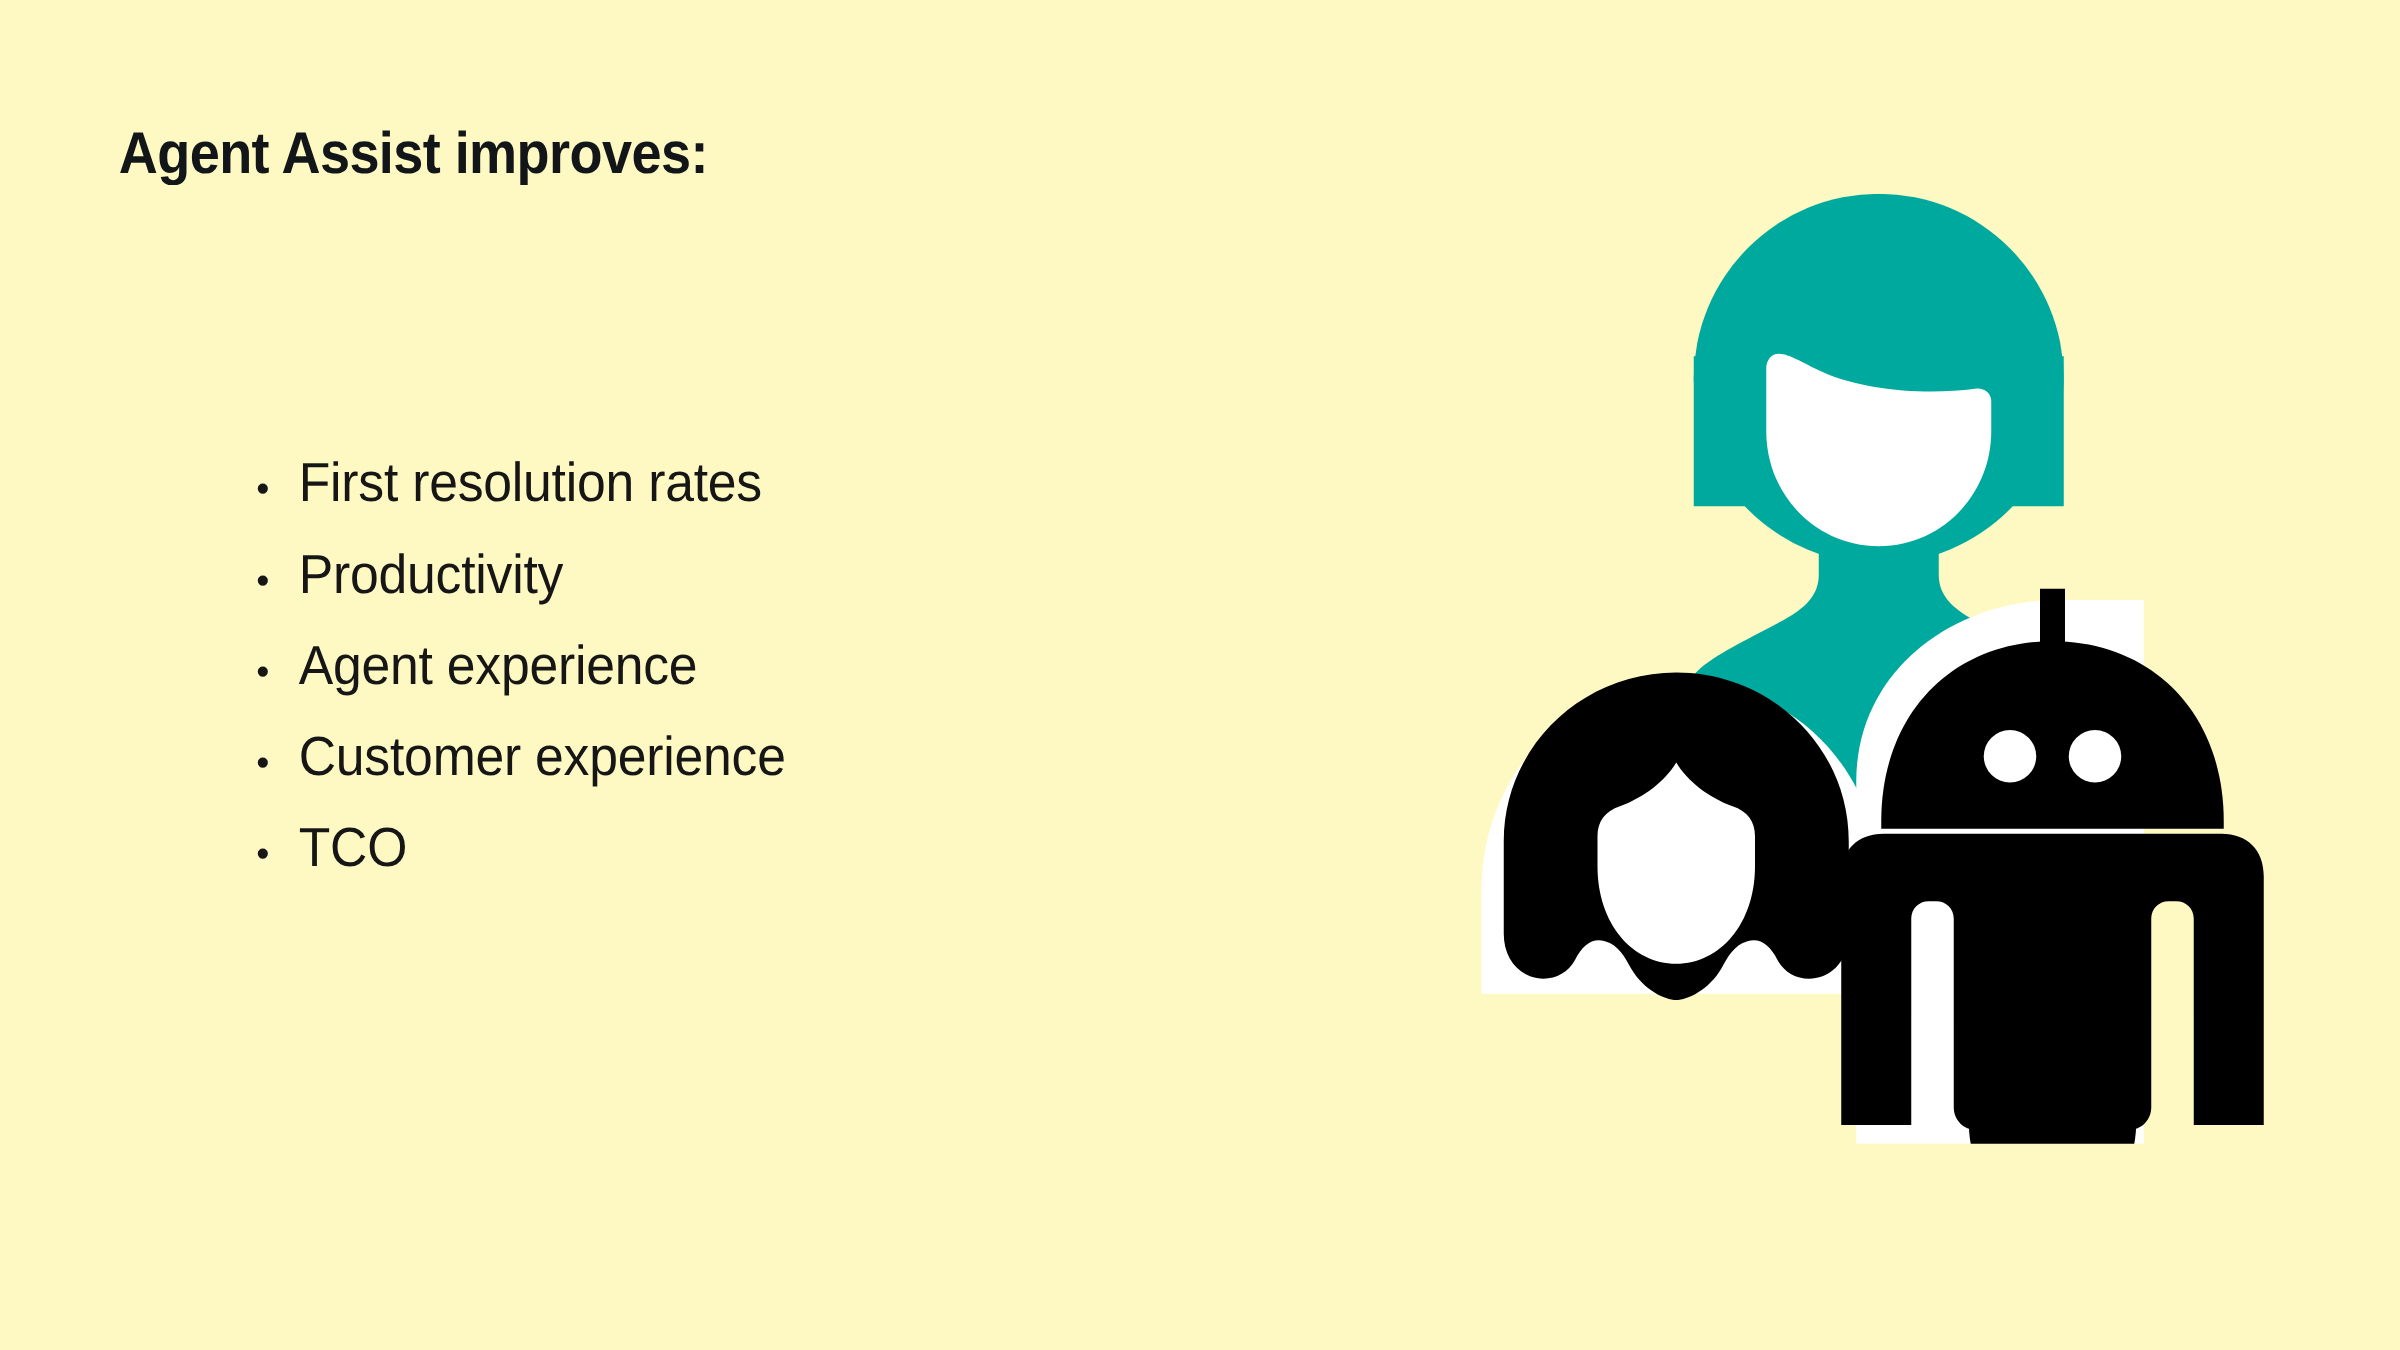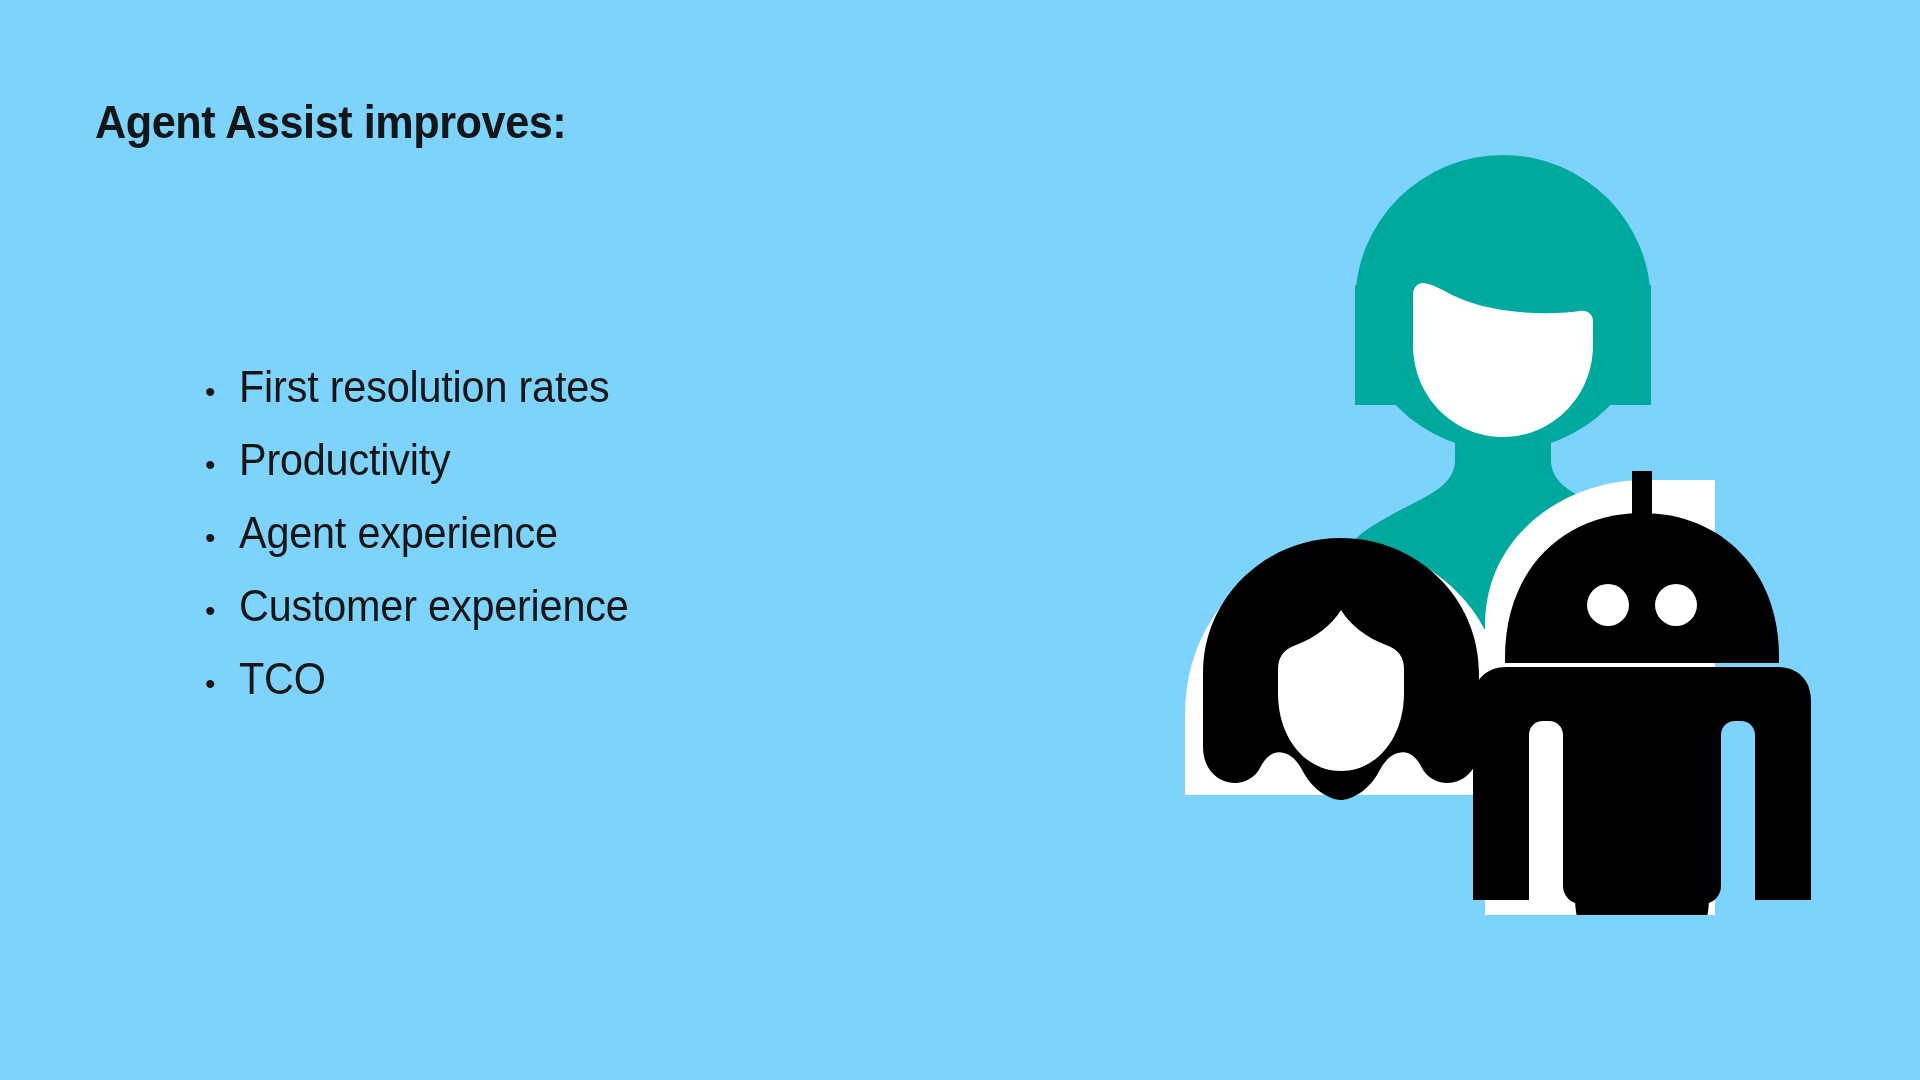--- a/index.html
+++ b/index.html
@@ -12,21 +12,21 @@
     height: 1080px;
     position: relative;
     overflow: hidden;
     font-family: "Liberation Sans", sans-serif;
     -webkit-font-smoothing: antialiased;
   }
 
   #slide {
     position: absolute;
     inset: 0;
-    background: #7dd3fc;
+    background: #fef9c3;
   }
 
   
   #slide-title {
     position: absolute;
     left: 95px;
     top: 96px;
     font-family: "Liberation Sans", sans-serif;
     font-size: 47px;
     font-weight: 700;

